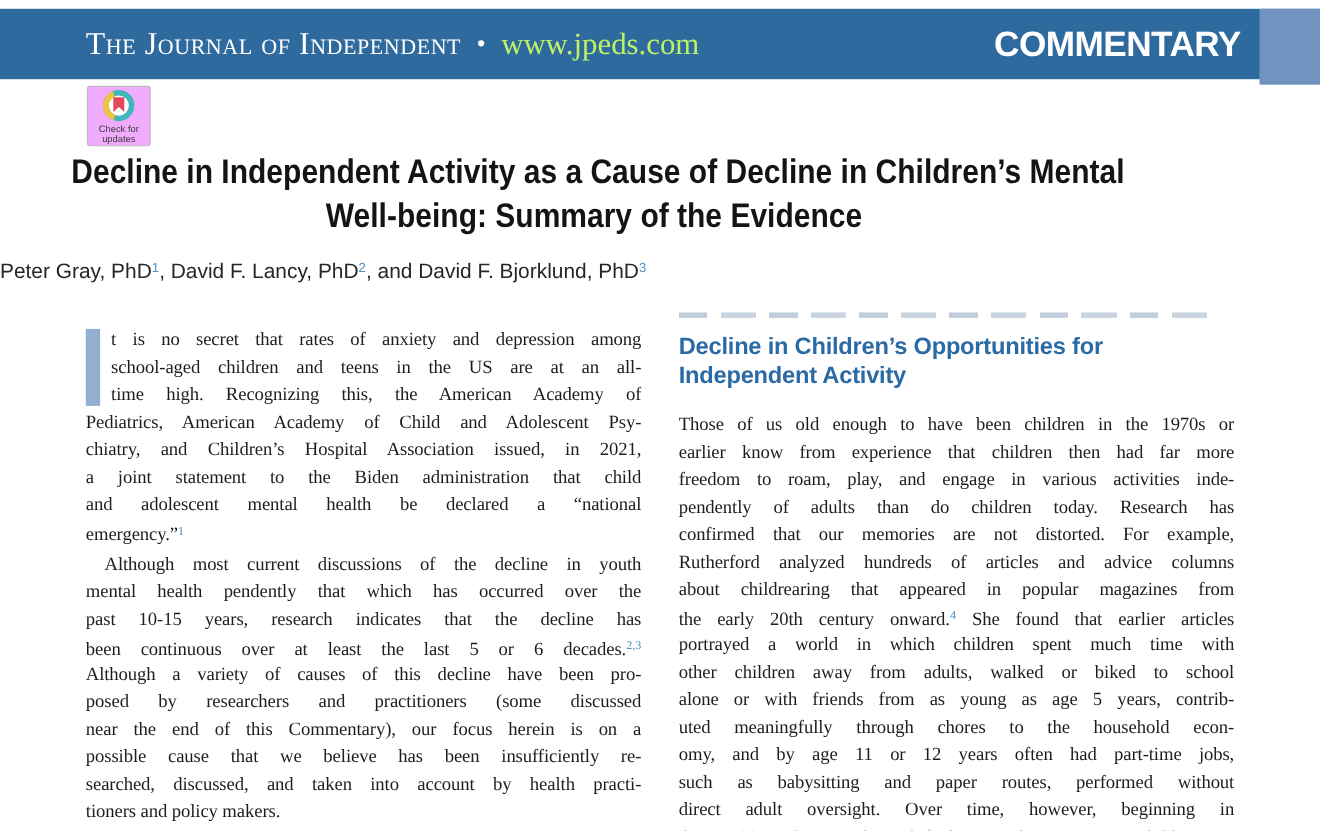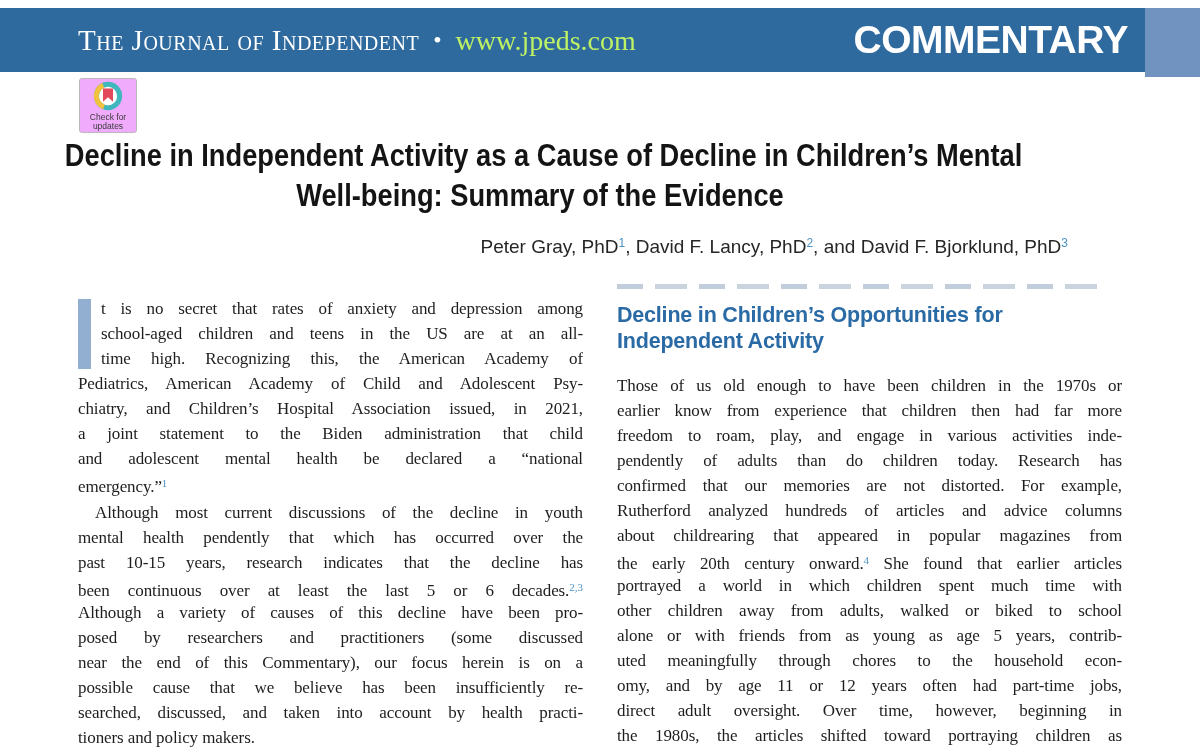--- a/index.html
+++ b/index.html
@@ -18,21 +18,21 @@
     background:var(--bar);line-height:64px;white-space:nowrap;
   }
   .jtitle{
     font-family:"Liberation Serif",serif;font-variant:small-caps;
     font-size:29px;color:#ffffff;letter-spacing:.5px;margin-left:78px;font-weight:500;
   }
   .bullet{color:#ffffff;font-size:24px;margin:0 14px;vertical-align:2px;}
   .jurl{font-family:"Liberation Serif",serif;font-size:28px;color:#bef264;}
   .section{
     position:absolute;right:72px;top:0;line-height:64px;
-    font-family:"Liberation Sans",sans-serif;font-weight:700;font-size:39px;
+    font-family:"Liberation Sans",sans-serif;font-weight:700;font-size:32px;
     color:#ffffff;letter-spacing:-.5px;
   }
   .accent{position:absolute;left:1145px;top:8px;width:55px;height:69px;background:var(--accent);}
   
   .badge{
     position:absolute;left:79px;top:78px;width:58px;height:55px;
     background:#f0abfc;border:1px solid #b9b9b9;border-radius:3px;
     display:flex;flex-direction:column;align-items:center;justify-content:center;
     cursor:pointer;
   }
@@ -42,21 +42,21 @@
     color:#3a3a3a;text-align:center;margin-top:2px;
   }
   
   .title{
     position:absolute;left:0;top:136px;width:1080px;text-align:center;
     font-family:"Liberation Sans",sans-serif;font-weight:700;color:#141414;
   }
   .title-line{display:block;white-space:nowrap;font-size:31px;line-height:40px;
     transform:scaleX(.88);transform-origin:center;}
   .authors{
-    position:absolute;left:0;top:236px;width:1068px;text-align:right;
+    position:absolute;left:0;top:236px;width:1068px;text-align:left;
     font-family:"Liberation Sans",sans-serif;font-size:19px;color:#262626;white-space:nowrap;
   }
   .asup{font-size:12px;color:var(--cite);vertical-align:6px;}
   
   .col{position:absolute;width:505px;font-size:17px;line-height:25px;}
   .col-left{left:78px;top:296px;}
   .col-right{left:617px;top:284px;}
   .tline{height:25px;overflow:hidden;text-align:justify;text-align-last:justify;letter-spacing:-.1px;}
   .tline-last{text-align-last:left;}
   .indent-first .tline:first-child{text-indent:17px;}
@@ -156,19 +156,20 @@
           <div class="tline">pendently of adults than do children today. Research has</div>
           <div class="tline">confirmed that our memories are not distorted. For example,</div>
           <div class="tline">Rutherford analyzed hundreds of articles and advice columns</div>
           <div class="tline">about childrearing that appeared in popular magazines from</div>
           <div class="tline">the early 20th century onward.<sup class="cite">4</sup> She found that earlier articles</div>
           <div class="tline">portrayed a world in which children spent much time with</div>
           <div class="tline">other children away from adults, walked or biked to school</div>
           <div class="tline">alone or with friends from as young as age 5 years, contrib-</div>
           <div class="tline">uted meaningfully through chores to the household econ-</div>
           <div class="tline">omy, and by age 11 or 12 years often had part-time jobs,</div>
+          <div class="tline">such as babysitting and paper routes, performed without</div>
           <div class="tline">direct adult oversight. Over time, however, beginning in</div>
           <div class="tline">the 1980s, the articles shifted toward portraying children as</div>
         </div>
     </div>
   </div>
 
 </div>
 
 </body></html>

